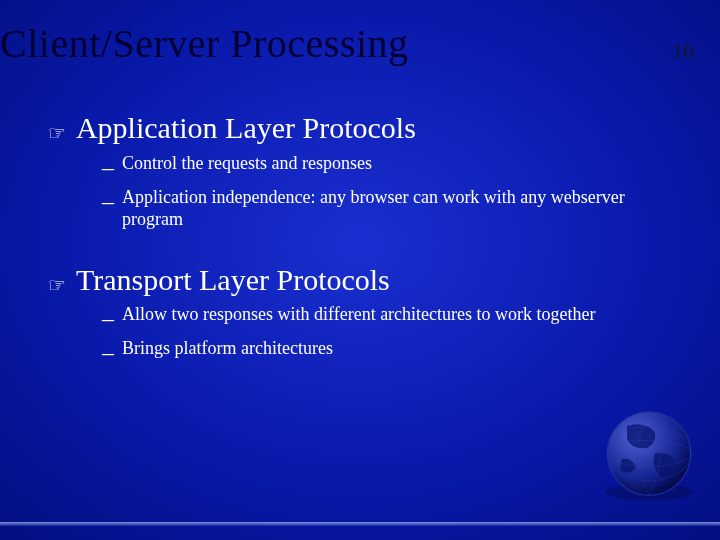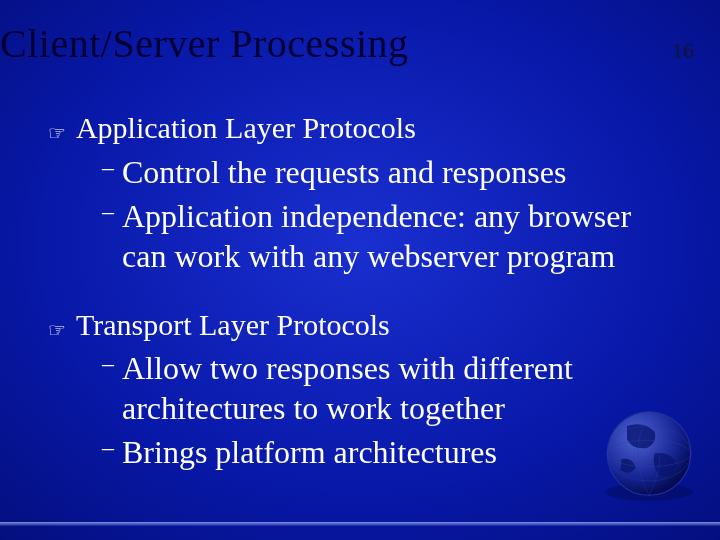--- a/index.html
+++ b/index.html
@@ -56,21 +56,21 @@
     align-items: flex-start;
     margin-top: 4px;
   }
   .sub-item .dash {
     flex: 0 0 auto;
     margin-right: 8px;
     font-size: 24px;
     line-height: 1.25;
   }
   .sub-item .text {
-    font-size: 32px;
+    font-size: 18px;
     line-height: 1.25;
   }
   .u { }
   .globe {
     position: absolute;
     right: 16px;
     bottom: 26px;
     width: 110px;
     height: 110px;
     opacity: 0.75;

